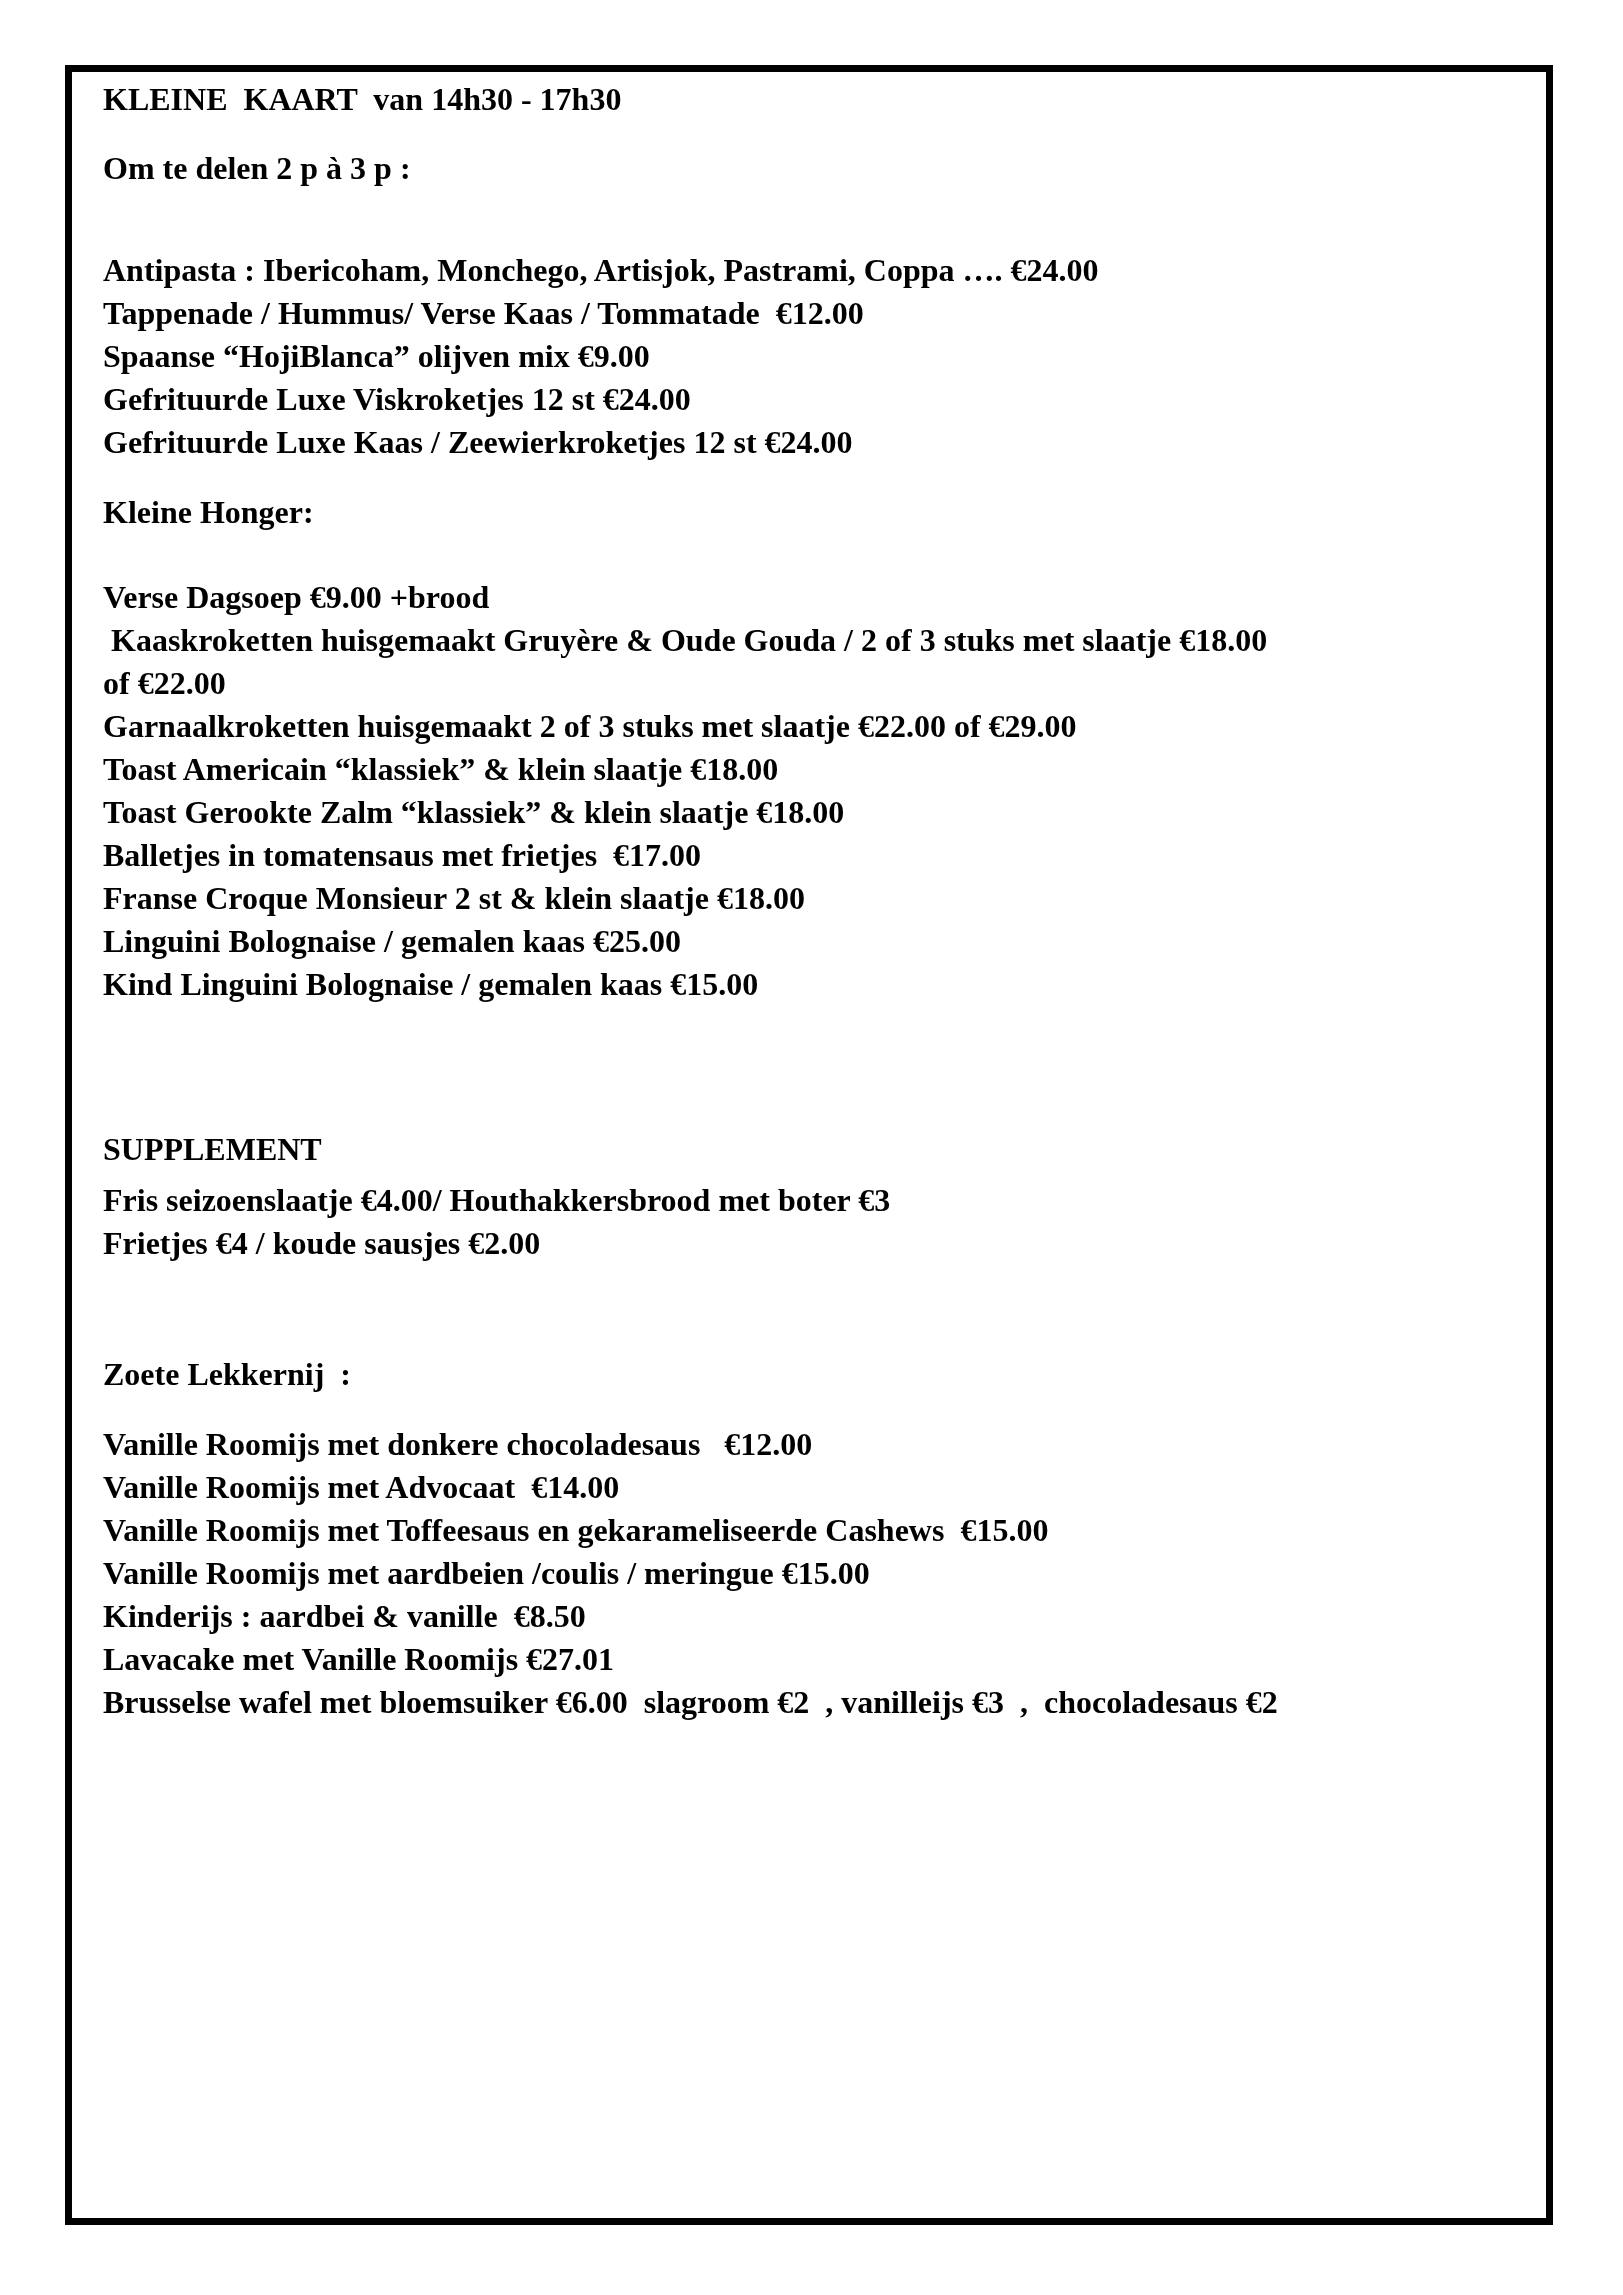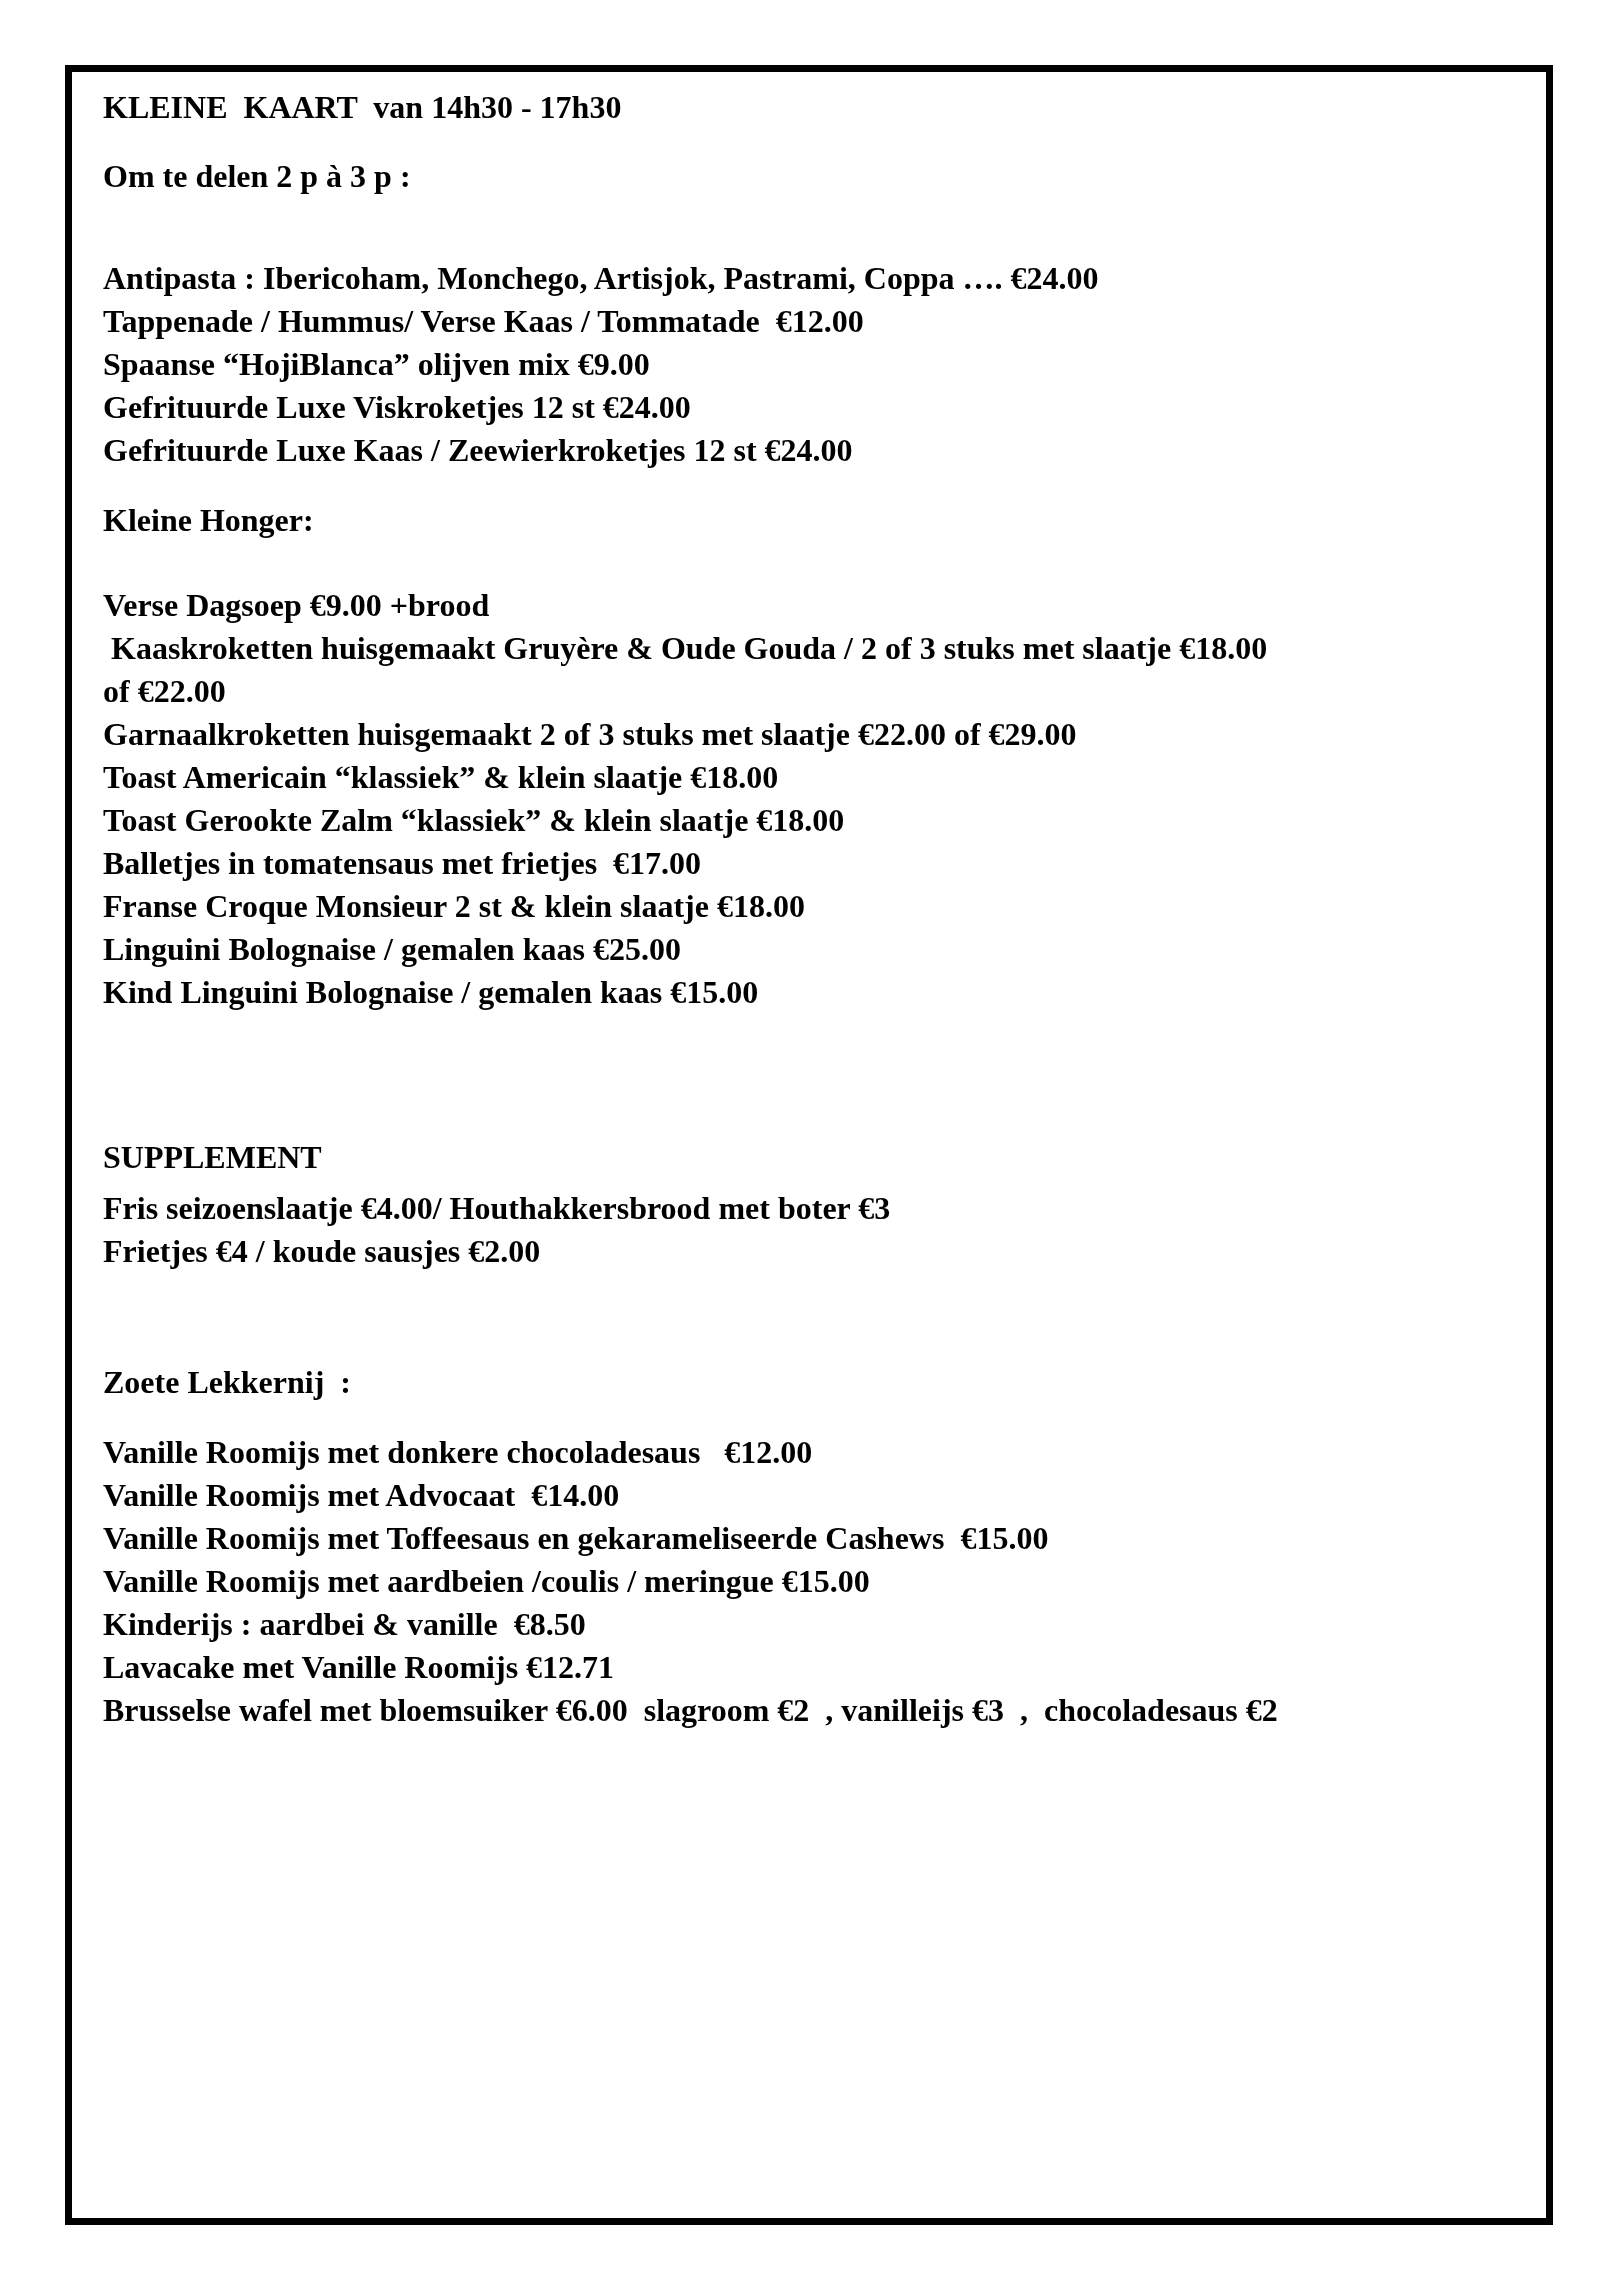--- a/index.html
+++ b/index.html
@@ -15,21 +15,21 @@
     overflow: hidden;
   }
   .frame {
     position: absolute;
     left: 65px;
     top: 65px;
     width: 1488px;
     height: 2160px;
     box-sizing: border-box;
     border: 7.2px solid #000000;
-    padding: 14px 31px 0 31px;
+    padding: 6px 31px 0 31px;
     background: #ffffff;
   }
   .line {
     font-family: "Liberation Serif", "DejaVu Serif", serif;
     font-weight: bold;
     font-size: 32px;
     line-height: 43px;
     color: #000000;
     white-space: pre-wrap;
   }
@@ -75,18 +75,18 @@
     <div class="line mt34">Fris seizoenslaatje €4.00/ Houthakkersbrood met boter €3</div>
     <div class="line">Frietjes €4 / koude sausjes €2.00</div>
 
     <div class="line mt245">Zoete Lekkernij  :</div>
 
     <div class="line mt84">Vanille Roomijs met donkere chocoladesaus   €12.00</div>
     <div class="line">Vanille Roomijs met Advocaat  €14.00</div>
     <div class="line">Vanille Roomijs met Toffeesaus en gekarameliseerde Cashews  €15.00</div>
     <div class="line">Vanille Roomijs met aardbeien /coulis / meringue €15.00</div>
     <div class="line">Kinderijs : aardbei &amp; vanille  €8.50</div>
-    <div class="line">Lavacake met Vanille Roomijs €12.71</div>
+    <div class="line">Lavacake met Vanille Roomijs €27.01</div>
     <div class="line">Brusselse wafel met bloemsuiker €6.00  slagroom €2  , vanilleijs €3  ,  chocoladesaus €2</div>
 
   </div>
 </div>
 
 
 </body></html>

